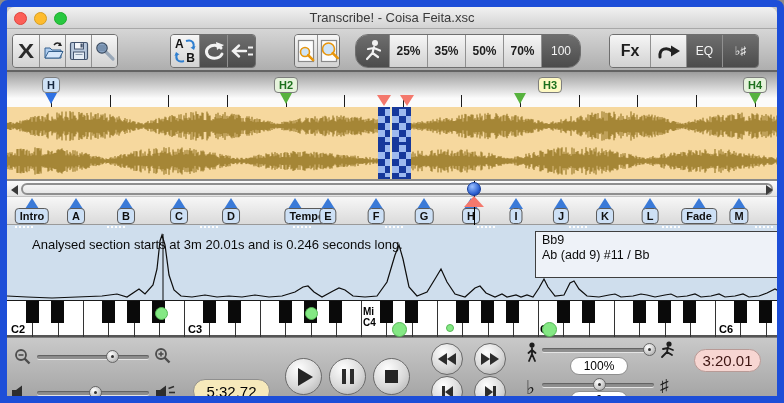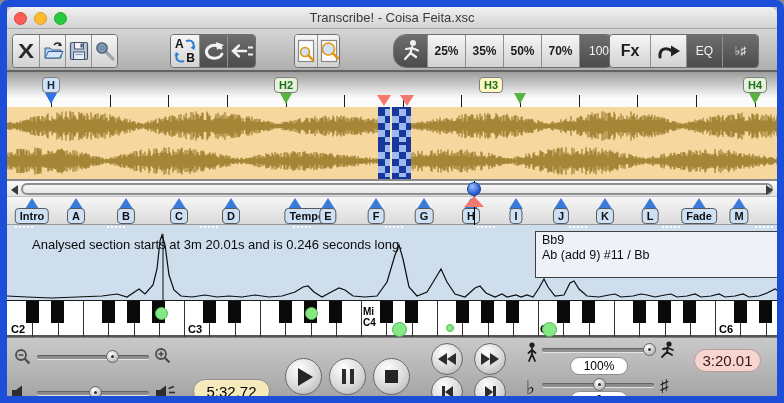--- a/index.html
+++ b/index.html
@@ -161,21 +161,21 @@
           </svg>
         </div>
         <div class="tbtn" style="width: 22px;">
           <svg width="20" height="26">
             <rect x="2.5" y="2.5" width="15" height="21" fill="#fdfdfd" stroke="#8a8a8a" stroke-width="1.2"></rect>
             <circle cx="9.5" cy="11" r="6" fill="#cfe4f7" stroke="#e8960c" stroke-width="1.6"></circle>
             <line x1="13.7" y1="15.2" x2="18.7" y2="20.2" stroke="#e8960c" stroke-width="2.6" stroke-linecap="round"></line>
           </svg>
         </div>
       </div>
-      <div class="tgroup" style="left: 386px; border-radius: 13px;">
+      <div class="tgroup" style="left: 348px; border-radius: 13px;">
         <div class="tbtn pressed" style="width: 33px;">
           <svg width="22" height="24">
             <circle cx="13" cy="4" r="3" fill="#f2f2f2"></circle>
             <path d="M12 8 L10.5 14 M12 9 L18 11.5 M12 9 L6 10 M10.5 14 L16 18 M10.5 14 L5 20" fill="none" stroke="#f2f2f2" stroke-width="2.2" stroke-linecap="round"></path>
           </svg>
         </div>
         <div class="tbtn" style="width: 38px;">
           <div class="lbl">25%</div>
         </div>
         <div class="tbtn" style="width: 38px;">
@@ -460,21 +460,21 @@
 
     <div class="pill" style="left:687px;top:11px;width:67px;height:23px;background:#f7d6d2;border-color:#b89a96;color:#3d1512;">
       <span>3:20.01</span>
     </div>
   </div>
 <div class="rflag-tri" style="left: 44px; border-top-color: rgb(47, 114, 228);"></div>
     <div class="rflag-box" style="left: 44px; background: rgb(207, 226, 246); color: rgb(22, 38, 62);">H</div>
     <div class="rflag-tri" style="left: 279px; border-top-color: rgb(87, 179, 62);"></div>
     <div class="rflag-box" style="left: 279px; background: rgb(230, 243, 220); color: rgb(28, 112, 28);">H2</div>
     <div class="rflag-tri" style="left: 513px; border-top-color: rgb(87, 179, 62);"></div>
-    <div class="rflag-box" style="left: 484px; background: #fef9c3; color: rgb(28, 112, 28);">H3</div>
+    <div class="rflag-box" style="left: 543px; background: #fef9c3; color: rgb(28, 112, 28);">H3</div>
     <div class="rflag-tri" style="left: 748px; border-top-color: rgb(87, 179, 62);"></div>
     <div class="rflag-box" style="left: 748px; background: rgb(230, 243, 220); color: rgb(28, 112, 28);">H4</div>
     <div class="sel-tri" style="left: 377px;"></div>
     <div class="sel-tri" style="left: 400px;"></div>
     <div class="ndot" style="left: 147.5px; top: 299.5px; width: 13px; height: 13px;"></div>
     <div class="ndot" style="left: 297.5px; top: 299.5px; width: 13px; height: 13px;"></div>
     <div class="ndot" style="left: 384.5px; top: 314.5px; width: 15px; height: 15px;"></div>
     <div class="ndot" style="left: 439px; top: 317px; width: 8px; height: 8px;"></div>
     <div class="ndot" style="left: 534.5px; top: 314.5px; width: 15px; height: 15px;"></div>
   </div>

